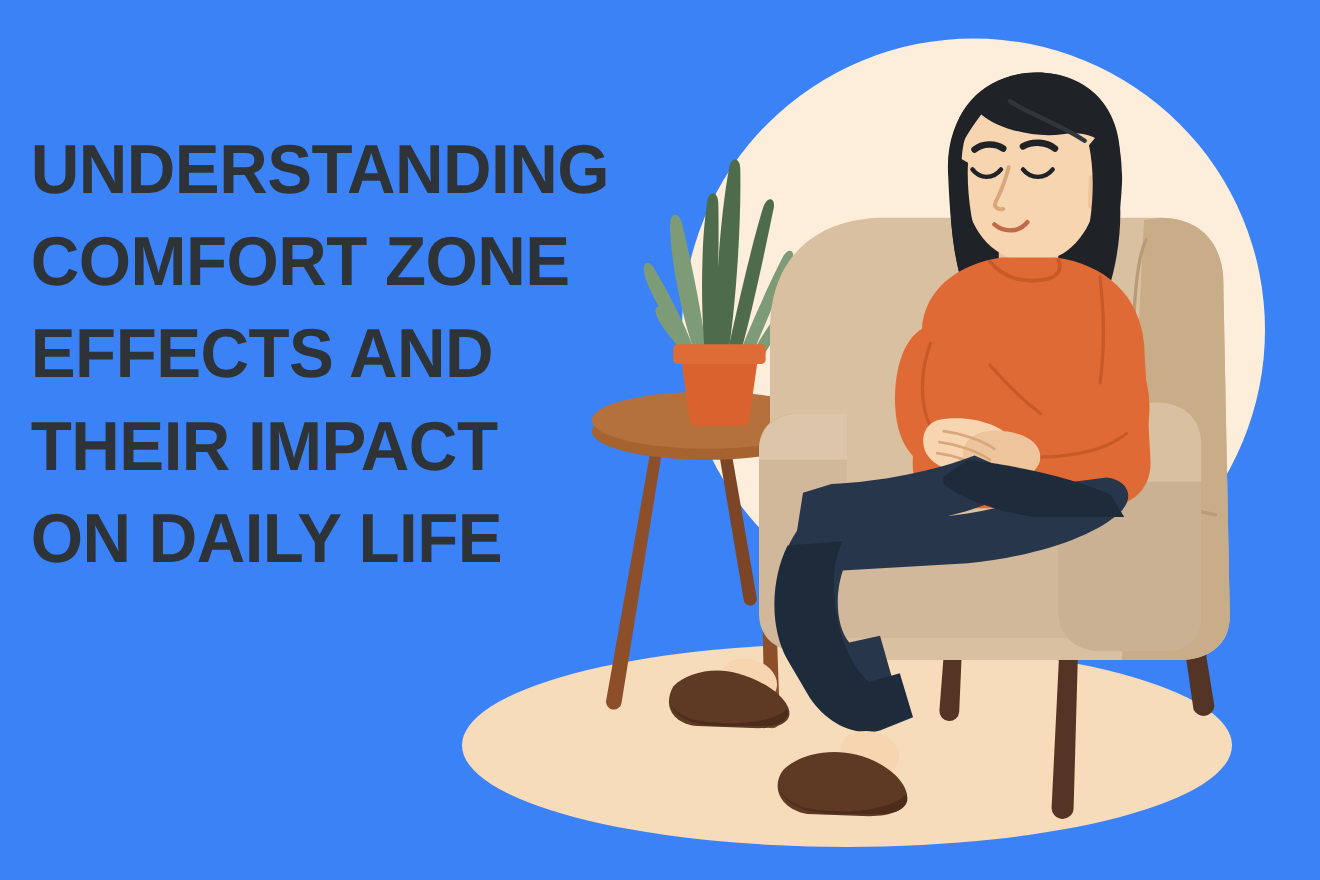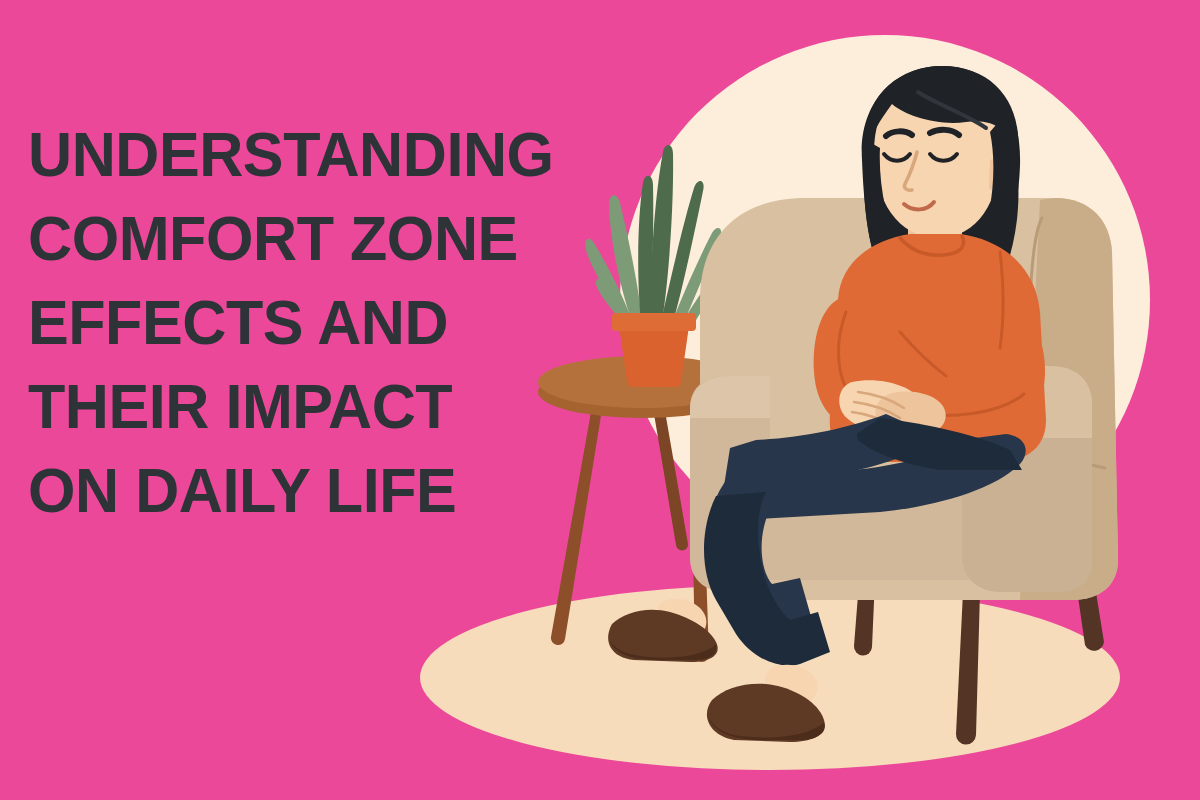--- a/index.html
+++ b/index.html
@@ -5,21 +5,21 @@
   html, body {
     margin: 0;
     padding: 0;
     background: #ffffff;
   }
   #canvas {
     position: relative;
     width: 1200px;
     height: 800px;
     overflow: hidden;
-    background: #ec4899;
+    background: #3b82f6;
     font-family: "Liberation Sans", sans-serif;
   }
 
   
   .bg-circle {
     position: absolute;
     left: 620px;
     top: 35px;
     width: 530px;
     height: 530px;

